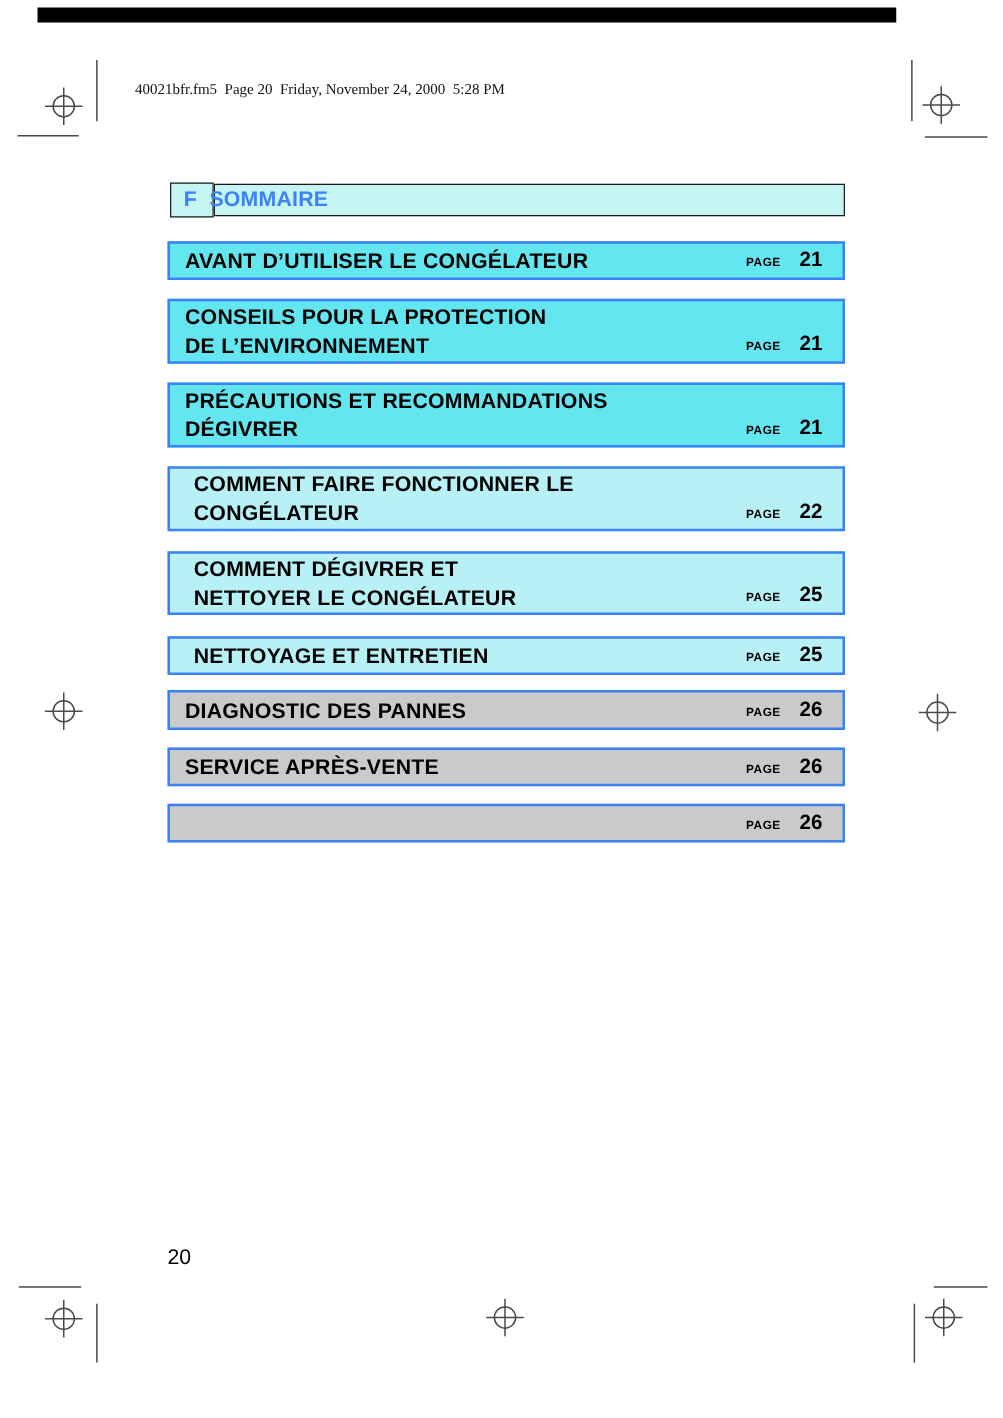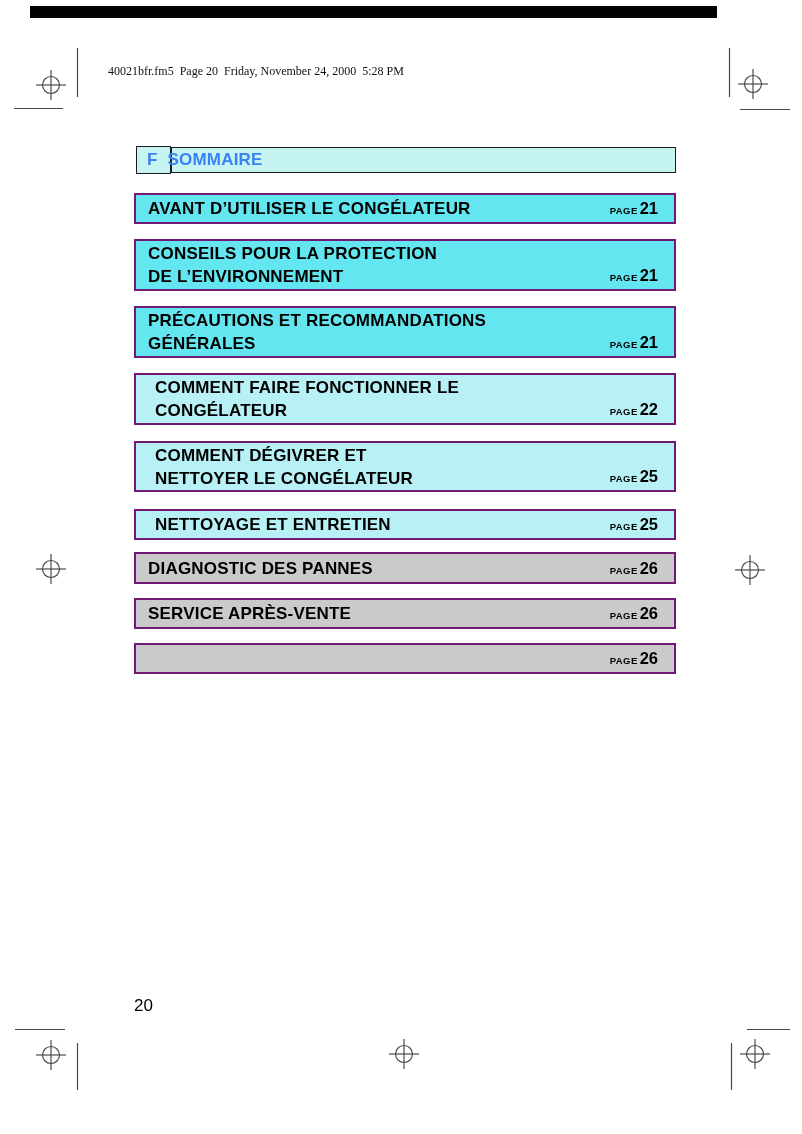--- a/index.html
+++ b/index.html
@@ -26,35 +26,35 @@
     position:absolute;left:171px;top:147px;width:505px;height:26px;
     background:var(--sommaire-cyan);border:1px solid #1a1a1a;box-sizing:border-box;
   }
   .som-title{
     position:absolute;left:147px;top:150px;
     font-size:17px;font-weight:bold;color:#3b82f6;word-spacing:5px;letter-spacing:.2px;
   }
   
   .entry{
     position:absolute;left:134px;width:542px;box-sizing:border-box;
-    border:2px solid #701a75;
+    border:2px solid #3b82f6;
     display:flex;flex-direction:column;justify-content:center;
     padding-left:12px;
   }
   .entry.bright{background:var(--bright-cyan);}
   .entry.pale{background:var(--pale-cyan);padding-left:19px;}
   .entry.gray{background:var(--gray);}
   .entry .t{
     font-size:17px;font-weight:bold;color:#000;line-height:23px;letter-spacing:.2px;
     white-space:nowrap;
   }
   .entry .t:empty{display:none;}
   .pageref{
     position:absolute;right:16px;bottom:4px;
-    display:inline-flex;align-items:baseline;gap:2px;
+    display:inline-flex;align-items:baseline;gap:15px;
   }
   .pageref .pl{font-size:9.5px;font-weight:bold;letter-spacing:.4px;}
   .pageref .pn{font-size:16.5px;font-weight:bold;}
   .e1{top:193px;height:31px;}
   .e2{top:239px;height:52px;}
   .e3{top:306px;height:52px;}
   .e4{top:373px;height:52px;}
   .e5{top:441px;height:51px;}
   .e6{top:509px;height:31px;}
   .e7{top:552px;height:32px;}
@@ -117,21 +117,21 @@
     <span class="t">CONSEILS POUR LA PROTECTION</span>
     <span class="t">DE L’ENVIRONNEMENT</span>
     <span class="pageref">
       <span class="pl">PAGE</span>
       <span class="pn">21</span>
     </span>
   </div>
 
   <div class="entry bright e3">
     <span class="t">PRÉCAUTIONS ET RECOMMANDATIONS</span>
-    <span class="t">GÉNÉRALES</span>
+    <span class="t">DÉGIVRER</span>
     <span class="pageref">
       <span class="pl">PAGE</span>
       <span class="pn">21</span>
     </span>
   </div>
 
   <div class="entry pale e4">
     <span class="t">COMMENT FAIRE FONCTIONNER LE</span>
     <span class="t">CONGÉLATEUR</span>
     <span class="pageref">

